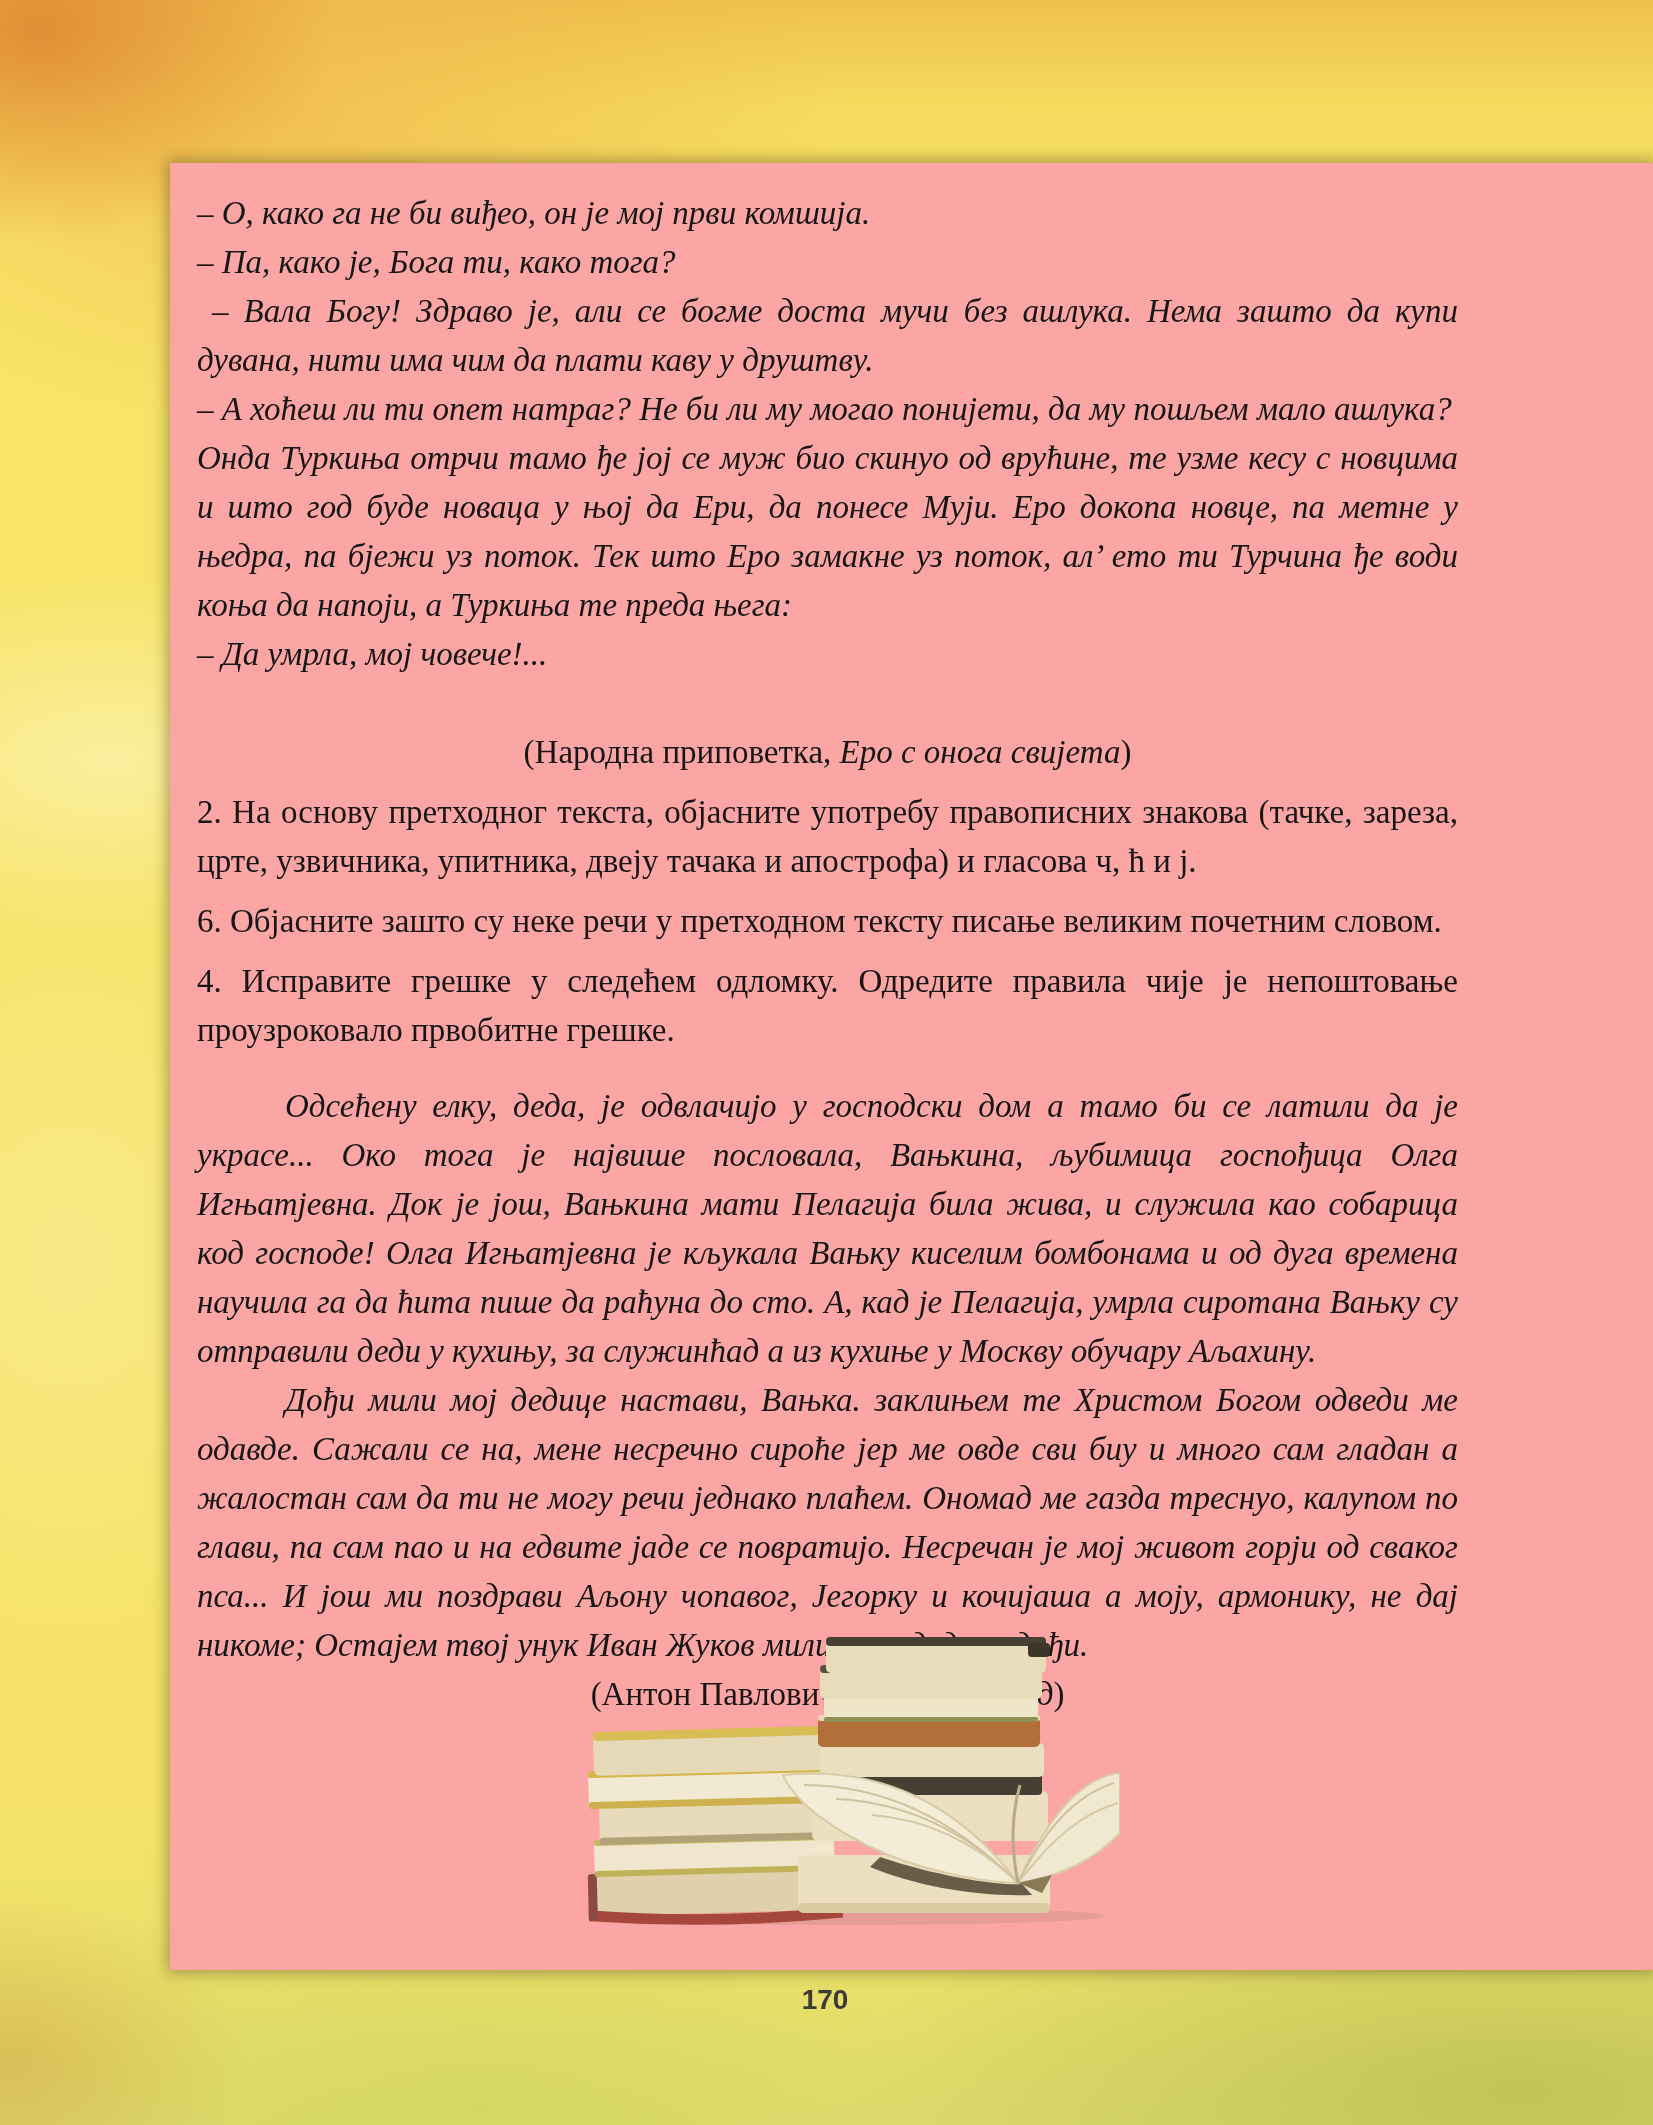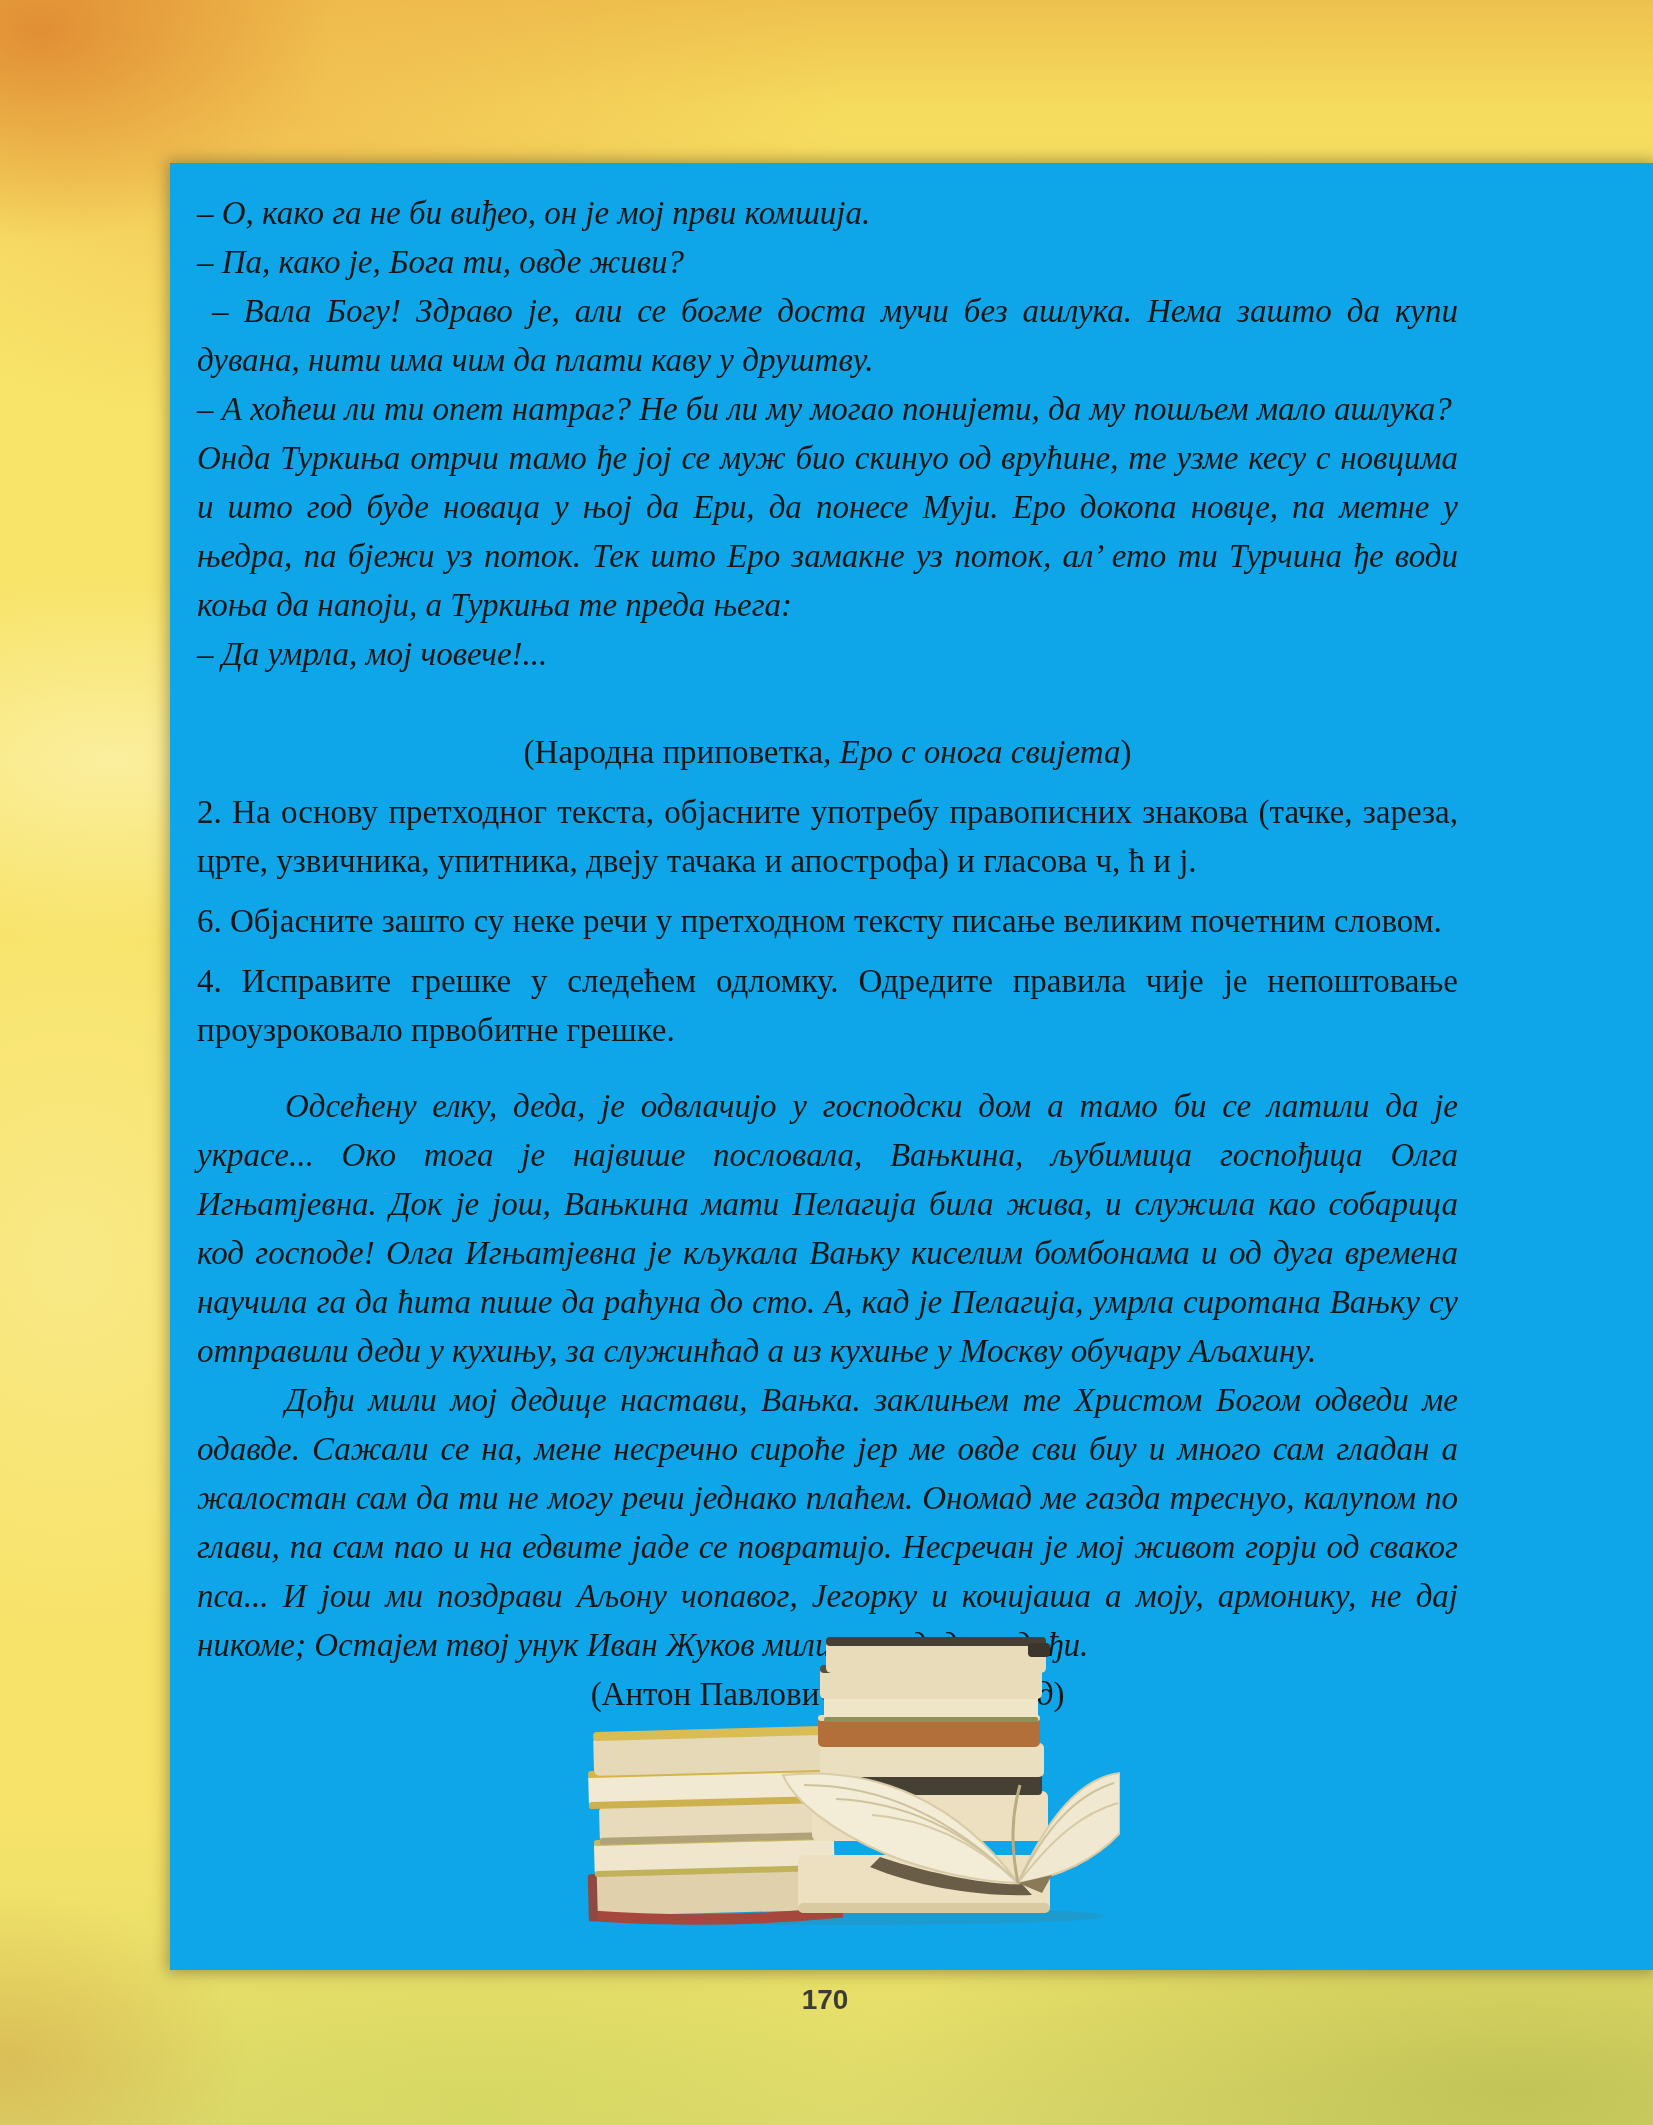--- a/index.html
+++ b/index.html
@@ -15,21 +15,21 @@
       radial-gradient(520px 260px at 110px 760px, rgba(252,242,176,.75), rgba(252,242,176,0) 70%),
       radial-gradient(420px 520px at 70px 1260px, rgba(250,236,150,.65), rgba(250,236,150,0) 72%),
       radial-gradient(340px 240px at 10px 2060px, rgba(208,152,62,.45), rgba(208,152,62,0) 70%),
       radial-gradient(640px 280px at 480px 2110px, rgba(206,212,92,.55), rgba(206,212,92,0) 72%),
       radial-gradient(900px 320px at 1520px 2090px, rgba(168,176,70,.55), rgba(168,176,70,0) 75%),
       linear-gradient(180deg,#eec14e 0%,#f5db5e 5%,#f8e469 12%,#f7e36a 85%,#e9e06a 93%,#dedb6d 100%);
   }
   .sheet{
     position:absolute;z-index:1;
     left:170px;top:163px;width:1483px;height:1807px;
-    background:#0ea5e9;
+    background:#fca5a5;
     box-shadow:0 0 14px 3px rgba(108,94,38,.55);
   }
   .content{
     position:absolute;left:27px;top:26px;width:1261px;
     font-size:33px;line-height:49px;color:#161616;
   }
   p{margin:0;text-align:justify;}
   .it{font-style:italic;}
   .roman{font-style:normal;}
   .attribution{text-align:center;margin-top:49px;font-style:normal;}
@@ -48,21 +48,21 @@
 </head>
 <body>
 
 <div class="border-art"></div>
 
 <div class="sheet">
   <div class="content">
 
     <section class="dialogue">
       <p class="it">– О, како га не би виђео, он је мој први комшија.</p>
-      <p class="it">– Па, како је, Бога ти, овде живи?</p>
+      <p class="it">– Па, како је, Бога ти, како тога?</p>
       <p class="it">&nbsp;– Вала Богу! Здраво је, али се богме доста мучи без ашлука. Нема зашто да купи дувана, нити има чим да плати каву у друштву.</p>
       <p class="it">– А хоћеш ли ти опет натраг? Не би ли му могао понијети, да му пошљем мало ашлука?</p>
       <p class="it">Онда Туркиња отрчи тамо ђе јој се муж био скинуо од врућине, те узме кесу с новцима и што год буде новаца у њој  да Ери, да понесе Муји. Еро докопа новце, па метне у њедра, па бјежи уз поток. Тек што Еро замакне уз поток, ал’ ето ти Турчина ђе води коња да напоји, а Туркиња те преда њега:</p>
       <p class="it">– Да умрла, мој човече!...</p>
       <p class="attribution"><span>(Народна приповетка, </span><span class="it">Еро с онога свијета</span><span>)</span></p>
     </section>
 
     <section class="exercises">
       <p>2. На основу претходног текста, објасните употребу правописних знакова (тачке, зареза, црте, узвичника, упитника, двеју тачака и апострофа) и гласова ч, ћ и ј.</p>
       <p>6. Објасните зашто су неке речи у претходном тексту писање великим почетним словом.</p>

